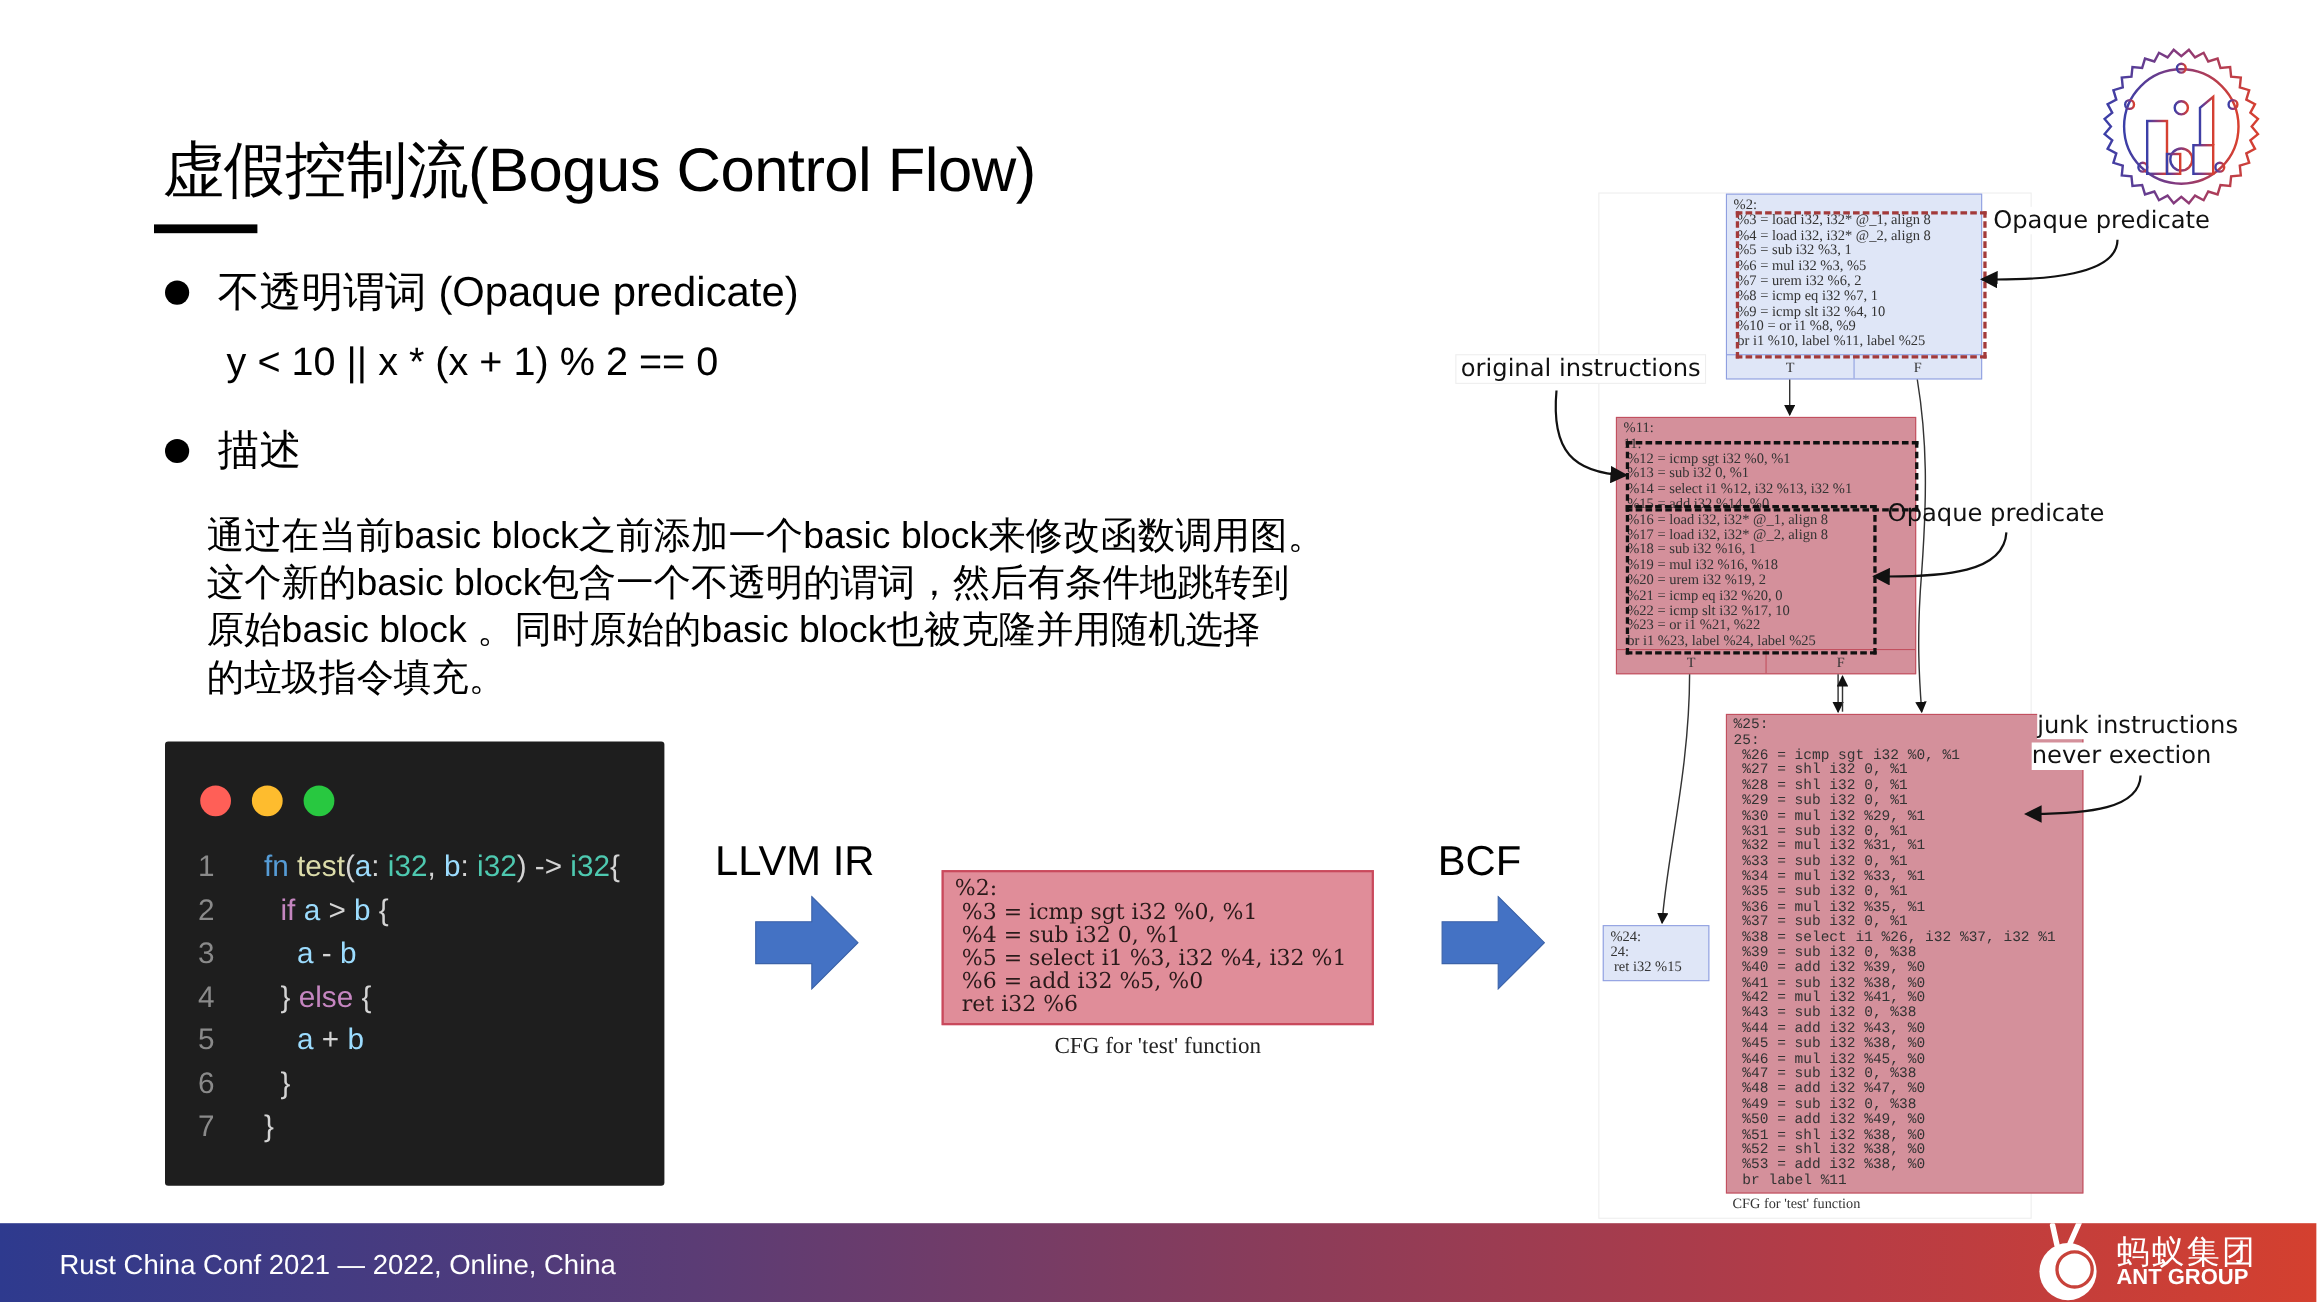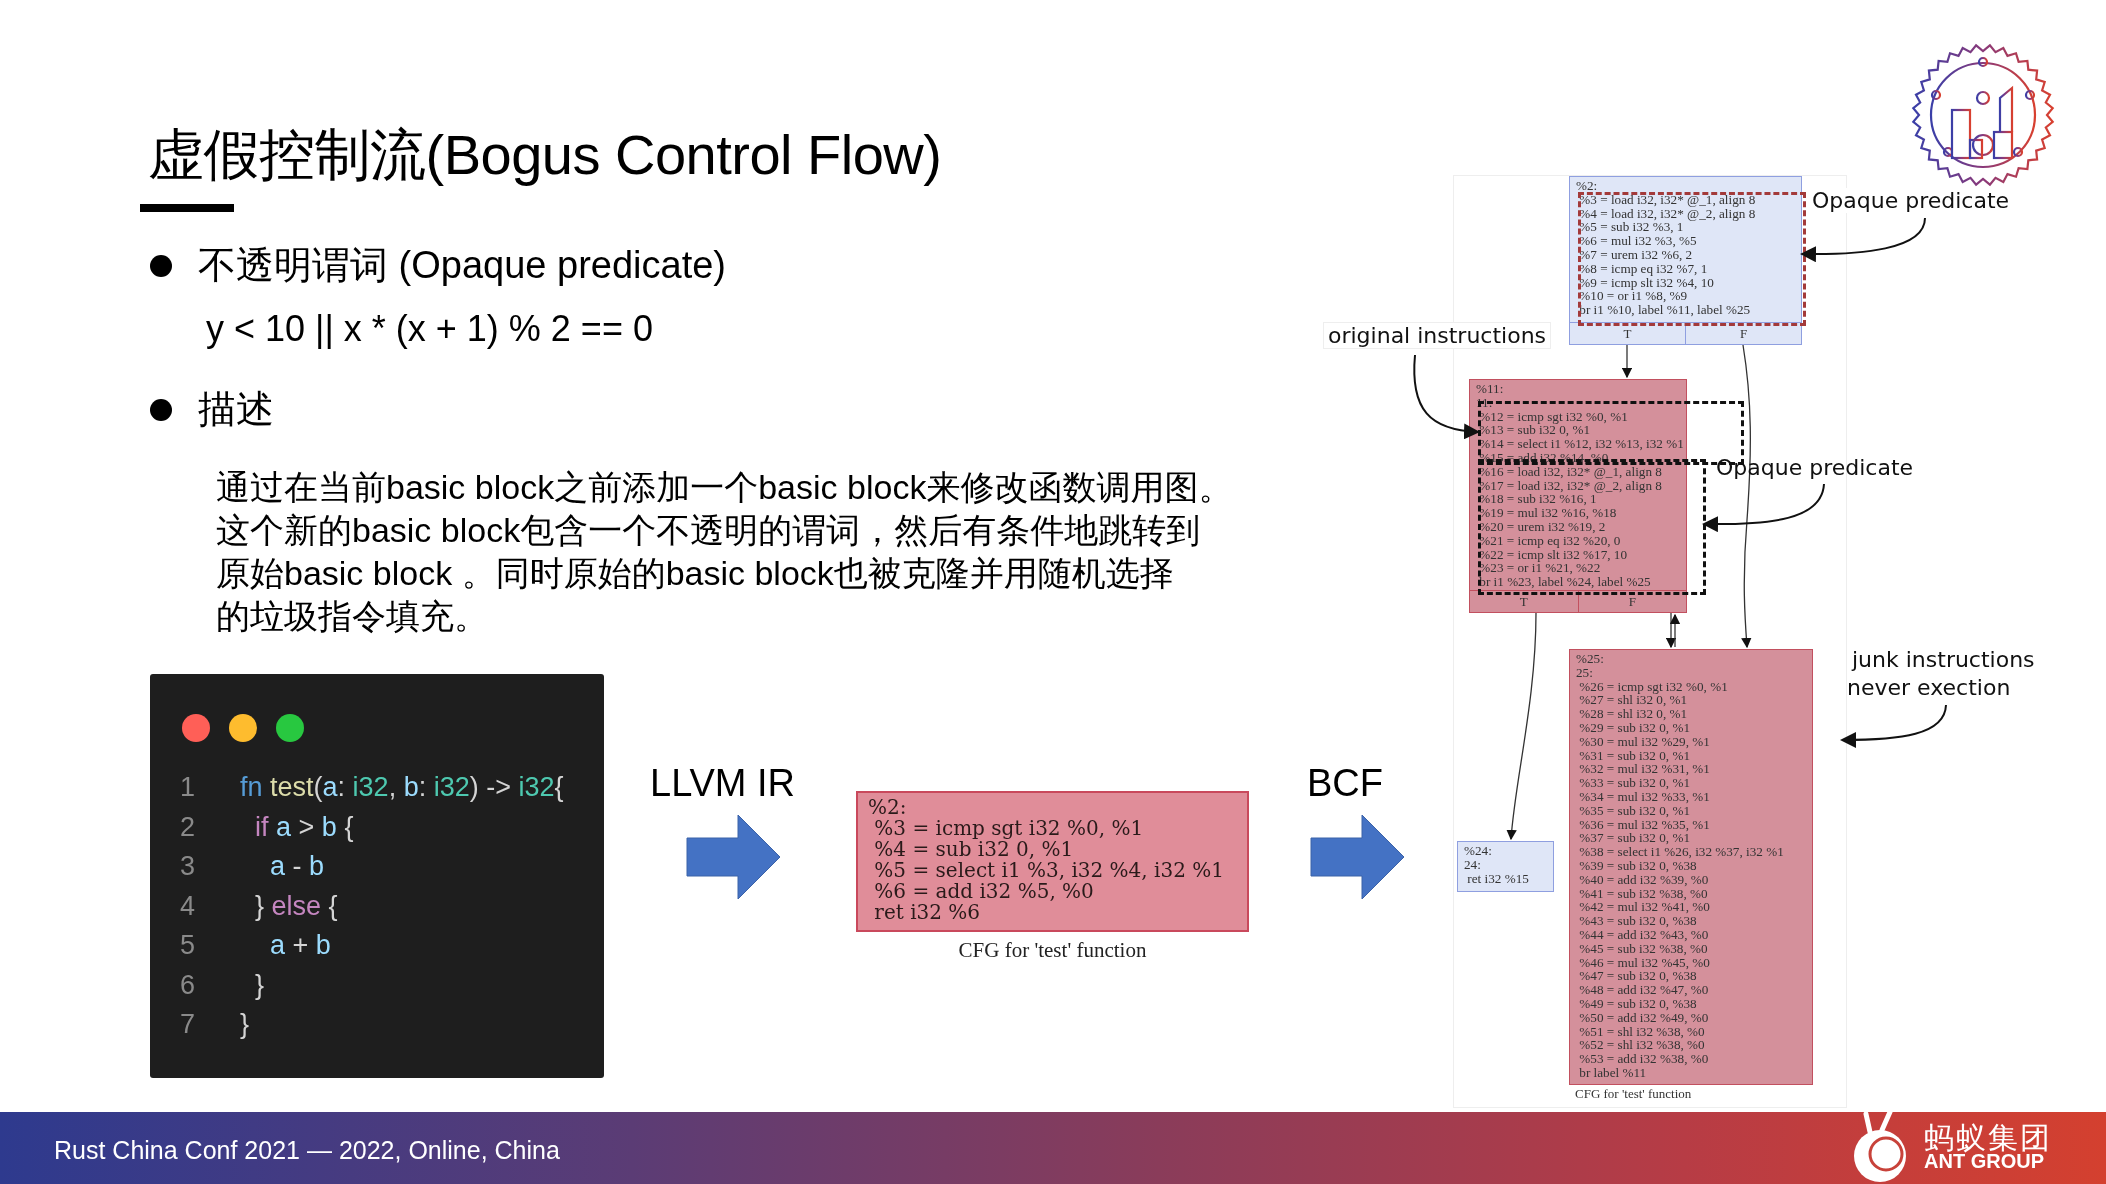--- a/index.html
+++ b/index.html
@@ -6,21 +6,21 @@
   body{width:2106px;height:1184px;position:relative;overflow:hidden;background:#ffffff;font-family:"Liberation Sans",sans-serif;color:#000;}
   .abs{position:absolute;}
   #title{left:148px;top:118px;font-size:56px;letter-spacing:-0.5px;white-space:nowrap;}
   #title-rule{left:140px;top:204px;width:94px;height:8px;background:#000;}
   .bullet{font-size:38px;white-space:nowrap;display:flex;align-items:center;}
   .bullet .dot{width:22px;height:22px;border-radius:50%;background:#000;margin-right:26px;}
   #b1{left:150px;top:240px;}
   #formula{left:206px;top:308px;font-size:36px;white-space:nowrap;}
   #b2{left:150px;top:384px;}
   #desc{left:188px;top:466px;width:1100px;font-size:34px;line-height:43px;}
-  #desc div{white-space:nowrap;margin-left:28px;}
+  #desc div{white-space:nowrap;}
 
   
   #code{left:150px;top:674px;width:454px;height:404px;background:#1e1e1e;border-radius:3px;}
   .tl{position:absolute;top:40px;width:28px;height:28px;border-radius:50%;}
   .code-lines{position:absolute;left:30px;top:94px;font-size:27px;line-height:39.5px;}
   .cl{display:flex;white-space:pre;}
   .ln{width:60px;color:#8a8a8a;}
   .k-kw{color:#569cd6;} .k-fn{color:#dcdcaa;} .k-var{color:#9cdcfe;} .k-ty{color:#4ec9b0;}
   .k-ctl{color:#c586c0;} .k-p{color:#d4d4d4;}
 
@@ -143,35 +143,35 @@
 
 <div class="blk blue abs" id="blk-entry" style="left:1569px;top:176px;width:233px;height:169px;">
   <div class="lines"><div>%2:</div><div> %3 = load i32, i32* @_1, align 8</div><div> %4 = load i32, i32* @_2, align 8</div><div> %5 = sub i32 %3, 1</div><div> %6 = mul i32 %3, %5</div><div> %7 = urem i32 %6, 2</div><div> %8 = icmp eq i32 %7, 1</div><div> %9 = icmp slt i32 %4, 10</div><div> %10 = or i1 %8, %9</div><div> br i1 %10, label %11, label %25</div></div>
   <div class="tf">
     <span>T</span>
     <span>F</span>
   </div>
 </div>
 <div class="dash abs" style="left:1578px;top:192px;width:222px;height:128px;border-color:#a33a3a;"></div>
 
-<div class="blk red abs" id="blk-11" style="left:1469px;top:379px;width:218px;height:234px;">
+<div class="blk red abs" id="blk-11" style="left:1469px;top:379px;width:273px;height:234px;">
   <div class="lines"><div>%11:</div><div>11:</div><div> %12 = icmp sgt i32 %0, %1</div><div> %13 = sub i32 0, %1</div><div> %14 = select i1 %12, i32 %13, i32 %1</div><div> %15 = add i32 %14, %0</div><div> %16 = load i32, i32* @_1, align 8</div><div> %17 = load i32, i32* @_2, align 8</div><div> %18 = sub i32 %16, 1</div><div> %19 = mul i32 %16, %18</div><div> %20 = urem i32 %19, 2</div><div> %21 = icmp eq i32 %20, 0</div><div> %22 = icmp slt i32 %17, 10</div><div> %23 = or i1 %21, %22</div><div> br i1 %23, label %24, label %25</div></div>
   <div class="tf">
     <span>T</span>
     <span>F</span>
   </div>
 </div>
 <div class="dash abs" style="left:1478px;top:401px;width:260px;height:58px;border-color:#111;"></div>
 <div class="dash abs" style="left:1478px;top:459px;width:222px;height:130px;border-color:#111;"></div>
 
 <div class="blk blue abs" id="blk-24" style="left:1457px;top:841px;width:97px;height:51px;">
   <div class="lines"><div>%24:</div><div>24:</div><div> ret i32 %15</div></div>
 </div>
 
-<div class="blk red abs" id="blk-25" style="left:1569px;top:649px;width:244px;height:436px;">
+<div class="blk red abs" id="blk-25" style="left:1569px;top:649px;width:325px;height:436px;font-family:Liberation Mono, monospace;">
   <div class="lines"><div>%25:</div><div>25:</div><div> %26 = icmp sgt i32 %0, %1</div><div> %27 = shl i32 0, %1</div><div> %28 = shl i32 0, %1</div><div> %29 = sub i32 0, %1</div><div> %30 = mul i32 %29, %1</div><div> %31 = sub i32 0, %1</div><div> %32 = mul i32 %31, %1</div><div> %33 = sub i32 0, %1</div><div> %34 = mul i32 %33, %1</div><div> %35 = sub i32 0, %1</div><div> %36 = mul i32 %35, %1</div><div> %37 = sub i32 0, %1</div><div> %38 = select i1 %26, i32 %37, i32 %1</div><div> %39 = sub i32 0, %38</div><div> %40 = add i32 %39, %0</div><div> %41 = sub i32 %38, %0</div><div> %42 = mul i32 %41, %0</div><div> %43 = sub i32 0, %38</div><div> %44 = add i32 %43, %0</div><div> %45 = sub i32 %38, %0</div><div> %46 = mul i32 %45, %0</div><div> %47 = sub i32 0, %38</div><div> %48 = add i32 %47, %0</div><div> %49 = sub i32 0, %38</div><div> %50 = add i32 %49, %0</div><div> %51 = shl i32 %38, %0</div><div> %52 = shl i32 %38, %0</div><div> %53 = add i32 %38, %0</div><div> br label %11</div></div>
 </div>
 
 <div id="cfg-caption" style="left:1575px;top:1086px;">CFG for 'test' function</div>
 
 <svg class="abs" style="left:0;top:0;" width="2106" height="1184">
   <defs>
     <marker id="ah" markerWidth="8" markerHeight="8" refX="7" refY="4" orient="auto">
         <path d="M0 0 L8 4 L0 8 Z" fill="#111"></path>
       </marker>

